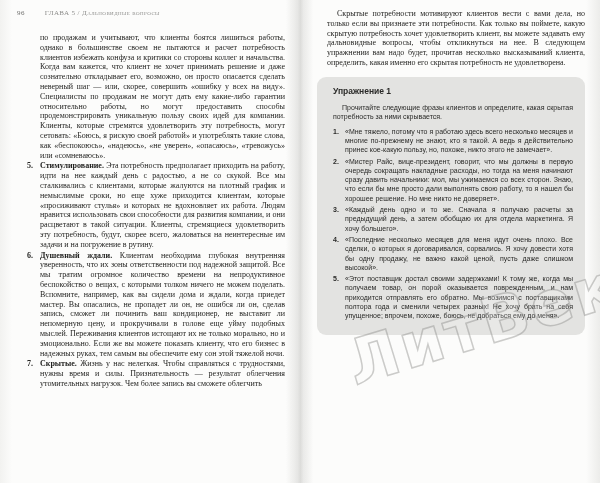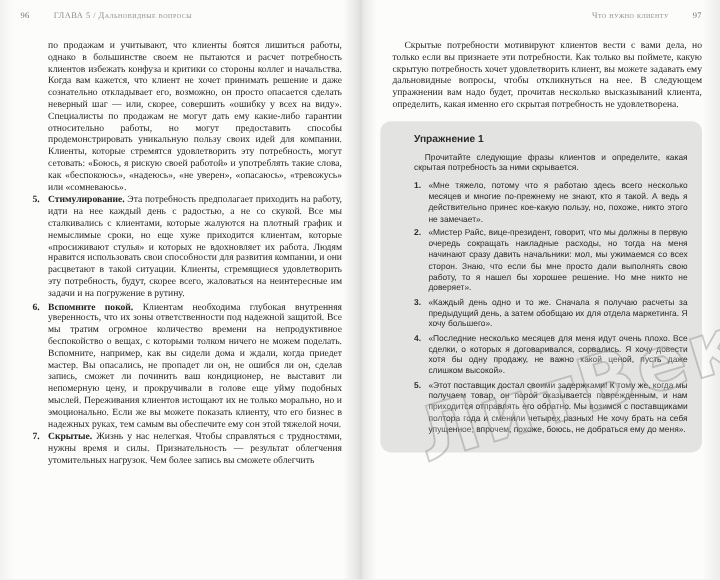--- a/index.html
+++ b/index.html
@@ -25,21 +25,21 @@
   .body-text { font-size: 8px; line-height: 9.8px; color: #242422; text-align: justify; margin-left: 10px; }
 
   .cont-par { padding-left: 13px; margin-bottom: 1px; }
   .list-item { position: relative; padding-left: 13px; margin-bottom: 1px; }
   .list-item .num { position: absolute; left: 0; top: 0; font-weight: 700; }
   .lead { font-weight: 700; }
 
   .par { margin-bottom: 1px; }
   .par.indent { text-indent: 10px; }
 
-  .exercise-box { margin-top: 9px; background: #e3e3e1; border-radius: 9px; padding: 10px 12px 12px 28px;
+  .exercise-box { margin-top: 9px; background: #e3e3e1; border-radius: 9px; padding: 10px 12px 12px 16px;
     font-family: "Liberation Sans", sans-serif; font-size: 7px; line-height: 9.3px; color: #2a2a28; }
   .ex-title { font-weight: 700; font-size: 8.5px; margin-bottom: 7px; }
   .ex-intro { text-indent: 9px; text-align: justify; margin-bottom: 5px; }
   .ex-item { position: relative; padding-left: 12px; text-align: justify; margin-bottom: 2px; }
   .ex-item .num { position: absolute; left: 0; top: 0; font-weight: 700; }
 
   .watermark { position: absolute; left: 338px; top: 330px; width: 340px; pointer-events: none;
     font-family: "DejaVu Sans", sans-serif; font-size: 62px; font-weight: 700; letter-spacing: 3px;
     color: rgba(255,255,255,0.18); -webkit-text-stroke: 1.5px rgba(130,130,128,0.40);
     transform: rotate(-17deg); transform-origin: left top; }
@@ -58,37 +58,33 @@
       <p class="cont-par">по продажам и учитывают, что клиенты боятся лишиться работы, однако в большинстве своем не пытаются и расчет потребность клиентов избежать конфуза и критики со стороны коллег и начальства. Когда вам кажется, что клиент не хочет принимать решение и даже сознательно откладывает его, возможно, он просто опасается сделать неверный шаг — или, скорее, совершить «ошибку у всех на виду». Специалисты по продажам не могут дать ему какие-либо гарантии относительно работы, но могут предоставить способы продемонстрировать уникальную пользу своих идей для компании. Клиенты, которые стремятся удовлетворить эту потребность, могут сетовать: «Боюсь, я рискую своей работой» и употреблять такие слова, как «беспокоюсь», «надеюсь», «не уверен», «опасаюсь», «тревожусь» или «сомневаюсь».</p>
 
       <div class="list-item">
         <span class="num">5.</span>
         <span class="lead">Стимулирование.</span>
         <span>Эта потребность предполагает приходить на работу, идти на нее каждый день с радостью, а не со скукой. Все мы сталкивались с клиентами, которые жалуются на плотный график и немыслимые сроки, но еще хуже приходится клиентам, которые «просиживают стулья» и которых не вдохновляет их работа. Людям нравится использовать свои способности для развития компании, и они расцветают в такой ситуации. Клиенты, стремящиеся удовлетворить эту потребность, будут, скорее всего, жаловаться на неинтересные им задачи и на погружение в рутину.</span>
       </div>
 
       <div class="list-item">
         <span class="num">6.</span>
-        <span class="lead">Вспомните покой.</span>
+        <span class="lead">Душевный ждали.</span>
         <span>Клиентам необходима глубокая внутренняя уверенность, что их зоны ответственности под надежной защитой. Все мы тратим огромное количество времени на непродуктивное беспокойство о вещах, с которыми толком ничего не можем поделать. Вспомните, например, как вы сидели дома и ждали, когда приедет мастер. Вы опасались, не пропадет ли он, не ошибся ли он, сделав запись, сможет ли починить ваш кондиционер, не выставит ли непомерную цену, и прокручивали в голове еще уйму подобных мыслей. Переживания клиентов истощают их не только морально, но и эмоционально. Если же вы можете показать клиенту, что его бизнес в надежных руках, тем самым вы обеспечите ему сон этой тяжелой ночи.</span>
       </div>
 
       <div class="list-item">
         <span class="num">7.</span>
         <span class="lead">Скрытые.</span>
         <span>Жизнь у нас нелегкая. Чтобы справляться с трудностями, нужны время и силы. Признательность — результат облегчения утомительных нагрузок. Чем более запись вы сможете облегчить</span>
       </div>
     </div>
   </div>
 
   <div class="page page-right">
-    <div class="running-head head-right">
-      <span>Что нужно клиенту</span>
-      <span class="folio">97</span>
-    </div>
     <div class="body-text">
       <p class="par indent">Скрытые потребности мотивируют клиентов вести с вами дела, но только если вы признаете эти потребности. Как только вы поймете, какую скрытую потребность хочет удовлетворить клиент, вы можете задавать ему дальновидные вопросы, чтобы откликнуться на нее. В следующем упражнении вам надо будет, прочитав несколько высказываний клиента, определить, какая именно его скрытая потребность не удовлетворена.</p>
     </div>
 
     <div class="exercise-box">
       <div class="ex-title">Упражнение 1</div>
       <p class="ex-intro">Прочитайте следующие фразы клиентов и определите, какая скрытая потребность за ними скрывается.</p>
 
       <div class="ex-item">
         <span class="num">1.</span>

